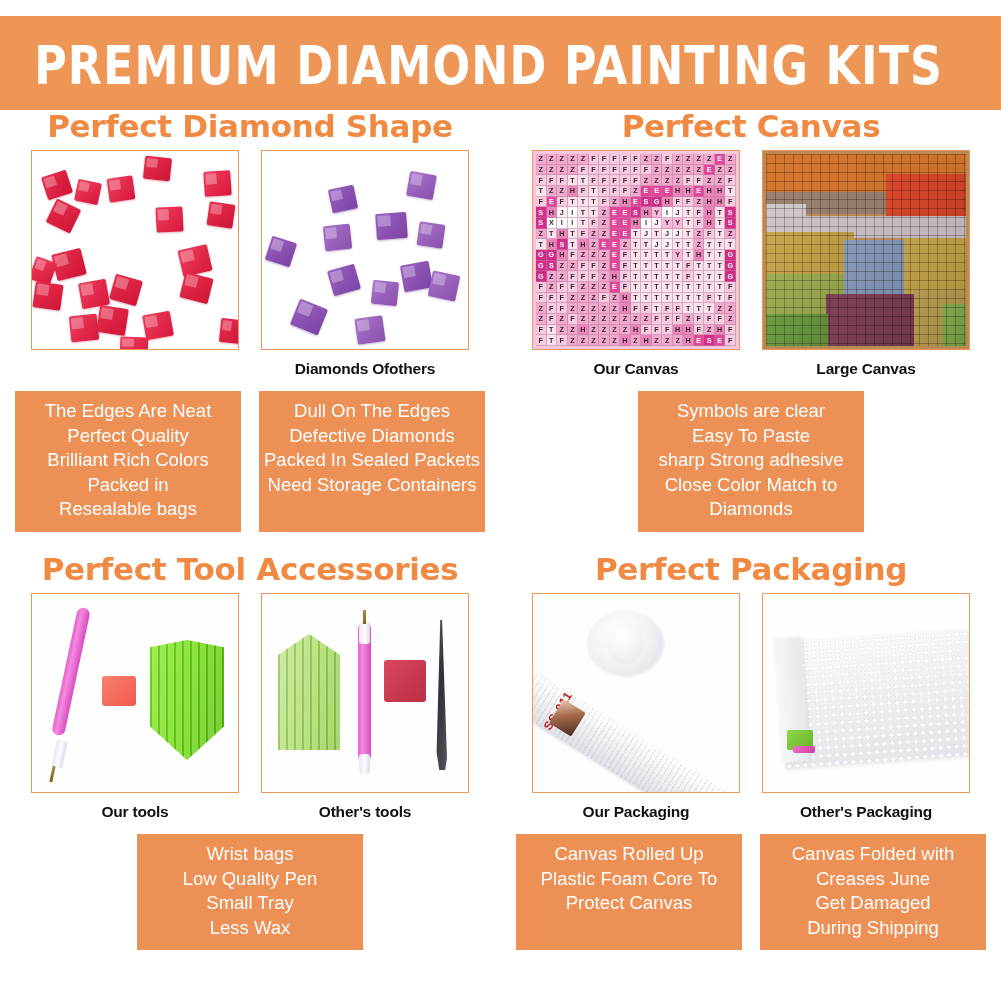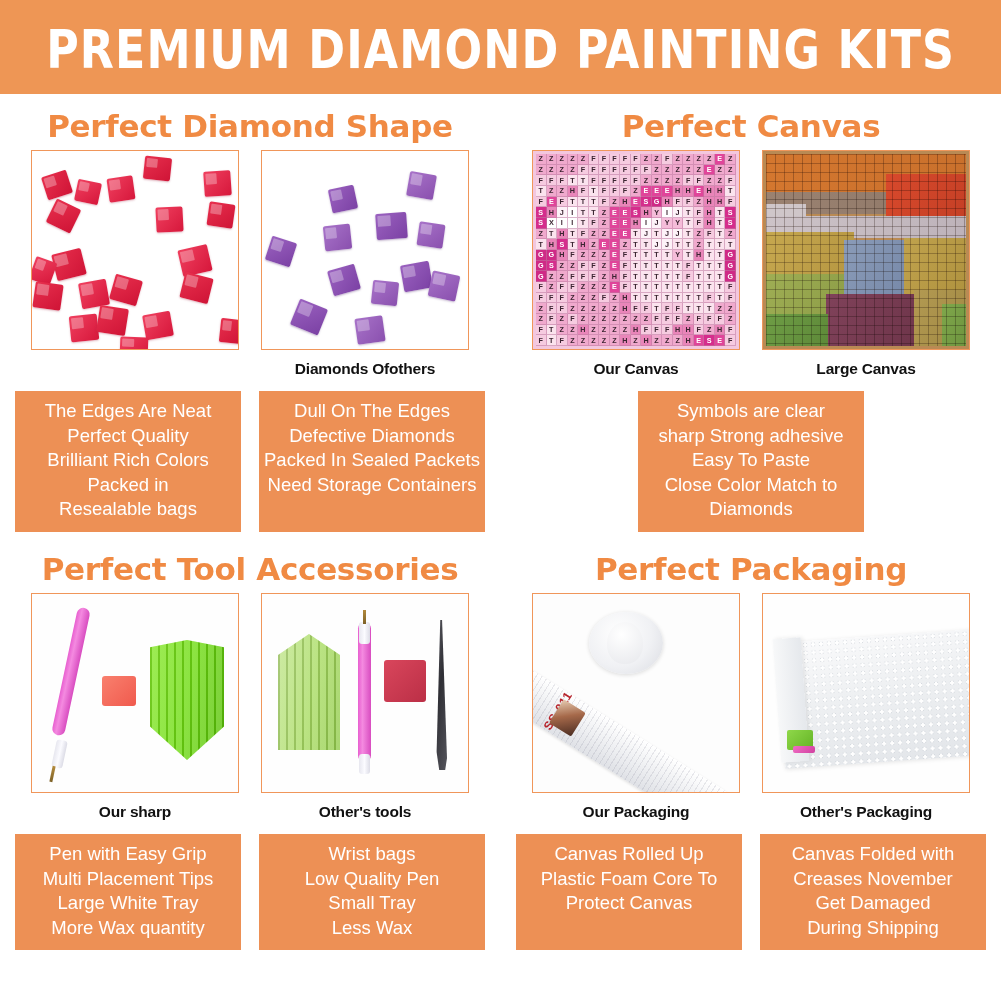--- a/index.html
+++ b/index.html
@@ -6,23 +6,23 @@
   html, body {
     width: 1001px; height: 1001px;
     background: #ffffff;
     font-family: "Liberation Sans", sans-serif;
     overflow: hidden;
   }
   .page { position: relative; width: 1001px; height: 1001px; background:#fff; }
 
   
   .header {
-    position: absolute; left: 0; top: 0; width: 1001px; height: 94px;
+    position: absolute; left: 0; top: 16px; width: 1001px; height: 94px;
     background: #ee9655;
-    display: flex; align-items: center; justify-content: center;
+    display: flex; align-items: center; 
   }
   .header-title {
     color: #ffffff;
     font-family: "DejaVu Sans Condensed", "Liberation Sans Narrow", "Liberation Sans", sans-serif;
     font-weight: bold;
     font-size: 53px;
     letter-spacing: 1.2px;
     transform: scaleX(0.93);
     white-space: nowrap;
     line-height: 1;
@@ -668,65 +668,59 @@
             <div class="mesh"></div>
             <div class="soft"></div>
           </div>
         </div>
         <div class="cap">Large Canvas</div>
       </div>
     </div>
     <div class="blurb-row">
       <div class="blurb tall">
         <span>Symbols are clear</span>
+        <span>Easy To Paste</span>
         <span>sharp Strong adhesive</span>
-        <span>Easy To Paste</span>
         <span>Close Color Match to</span>
         <span>Diamonds</span>
       </div>
     </div>
   </div>
 
   <div class="half left row-b">
     <div class="sec-title">Perfect Tool Accessories</div>
     <div class="pair">
       <div class="cell">
         <div class="photo-frame ph-tools">
           <div class="pen-pink" style="left:46px;top:14px;height:130px;transform:rotate(12deg);transform-origin:top center;"></div>
           <div class="pen-tip-white" style="left:22px;top:146px;height:28px;transform:rotate(12deg);"></div>
           <div class="pen-needle" style="left:19px;top:172px;height:16px;transform:rotate(12deg);"></div>
           <div class="wax wax-pink" style="left:70px;top:82px;width:34px;height:30px;"></div>
           <div class="tray-green" style="left:118px;top:46px;width:74px;height:120px;clip-path:polygon(0% 6%,50% 0%,100% 6%,100% 72%,50% 100%,0% 72%);">
             <div class="ribs"></div>
           </div>
         </div>
-        <div class="cap">Our sharp</div>
+        <div class="cap">Our tools</div>
       </div>
       <div class="cell">
         <div class="photo-frame ph-tools">
           <div class="tray-lgreen" style="left:16px;top:40px;width:62px;height:116px;clip-path:polygon(0% 18%,50% 0%,100% 18%,100% 100%,0% 100%);">
             <div class="ribs"></div>
           </div>
           <div class="pen-pink" style="left:96px;top:28px;height:140px;"></div>
           <div class="pen-tip-white" style="left:97px;top:28px;height:22px;"></div>
           <div class="pen-needle" style="left:101px;top:16px;height:14px;"></div>
           <div class="pen-tip-white" style="left:97px;top:160px;height:20px;"></div>
           <div class="wax wax-red" style="left:122px;top:66px;width:42px;height:42px;"></div>
           <div class="tweezer" style="left:172px;top:26px;width:13px;height:150px;clip-path:polygon(48% 0%,62% 0%,100% 92%,86% 100%,40% 100%,20% 88%);"></div>
         </div>
         <div class="cap">Other's tools</div>
       </div>
     </div>
     <div class="blurb-row">
-      <div class="blurb tall2">
-        <span>Pen with Easy Grip</span>
-        <span>Multi Placement Tips</span>
-        <span>Large White Tray</span>
-        <span>More Wax quantity</span>
-      </div>
       <div class="blurb tall2">
         <span>Wrist bags</span>
         <span>Low Quality Pen</span>
         <span>Small Tray</span>
         <span>Less Wax</span>
       </div>
     </div>
   </div>
 
   <div class="half right row-b">
@@ -757,20 +751,20 @@
       </div>
     </div>
     <div class="blurb-row">
       <div class="blurb tall2">
         <span>Canvas Rolled Up</span>
         <span>Plastic Foam Core To</span>
         <span>Protect Canvas</span>
       </div>
       <div class="blurb tall2">
         <span>Canvas Folded with</span>
-        <span>Creases November</span>
+        <span>Creases June</span>
         <span>Get Damaged</span>
         <span>During Shipping</span>
       </div>
     </div>
   </div>
 
 </div>
 
 </body></html>

